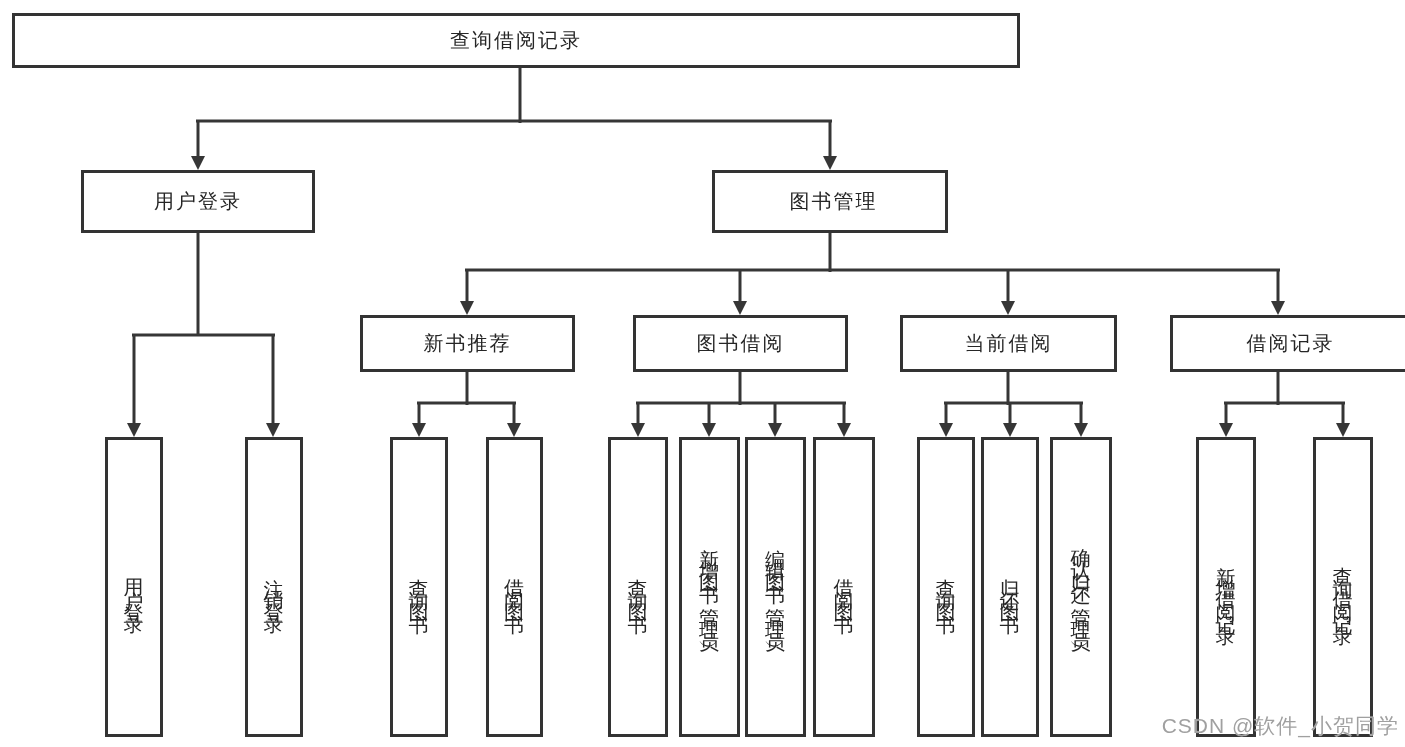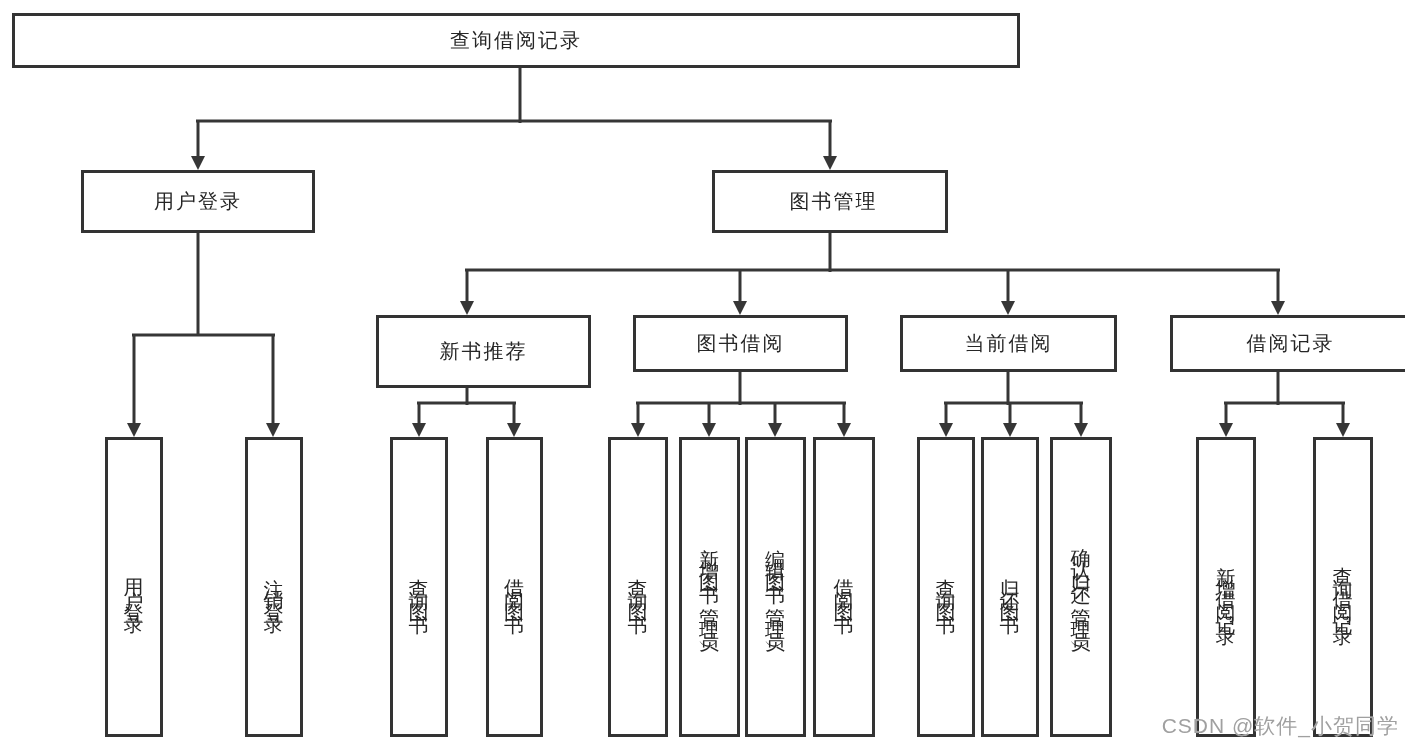--- a/index.html
+++ b/index.html
@@ -112,21 +112,21 @@
     <span>查询借阅记录</span>
   </div>
 
   <div class="node" style="left:81px;top:170px;width:234px;height:63px;">
     <span>用户登录</span>
   </div>
   <div class="node" style="left:712px;top:170px;width:236px;height:63px;padding-left:7px;">
     <span>图书管理</span>
   </div>
 
-  <div class="node" style="left:360px;top:315px;width:215px;height:73px;margin-left:16px;">
+  <div class="node" style="left:360px;top:315px;width:215px;height:57px;">
     <span>新书推荐</span>
   </div>
   <div class="node" style="left:900px;top:315px;width:217px;height:57px;">
     <span>当前借阅</span>
   </div>
   <div class="node" style="left:633px;top:315px;width:215px;height:57px;">
     <span>图书借阅</span>
   </div>
   <div class="node" style="left:1170px;top:315px;width:241px;height:57px;">
     <span>借阅记录</span>

